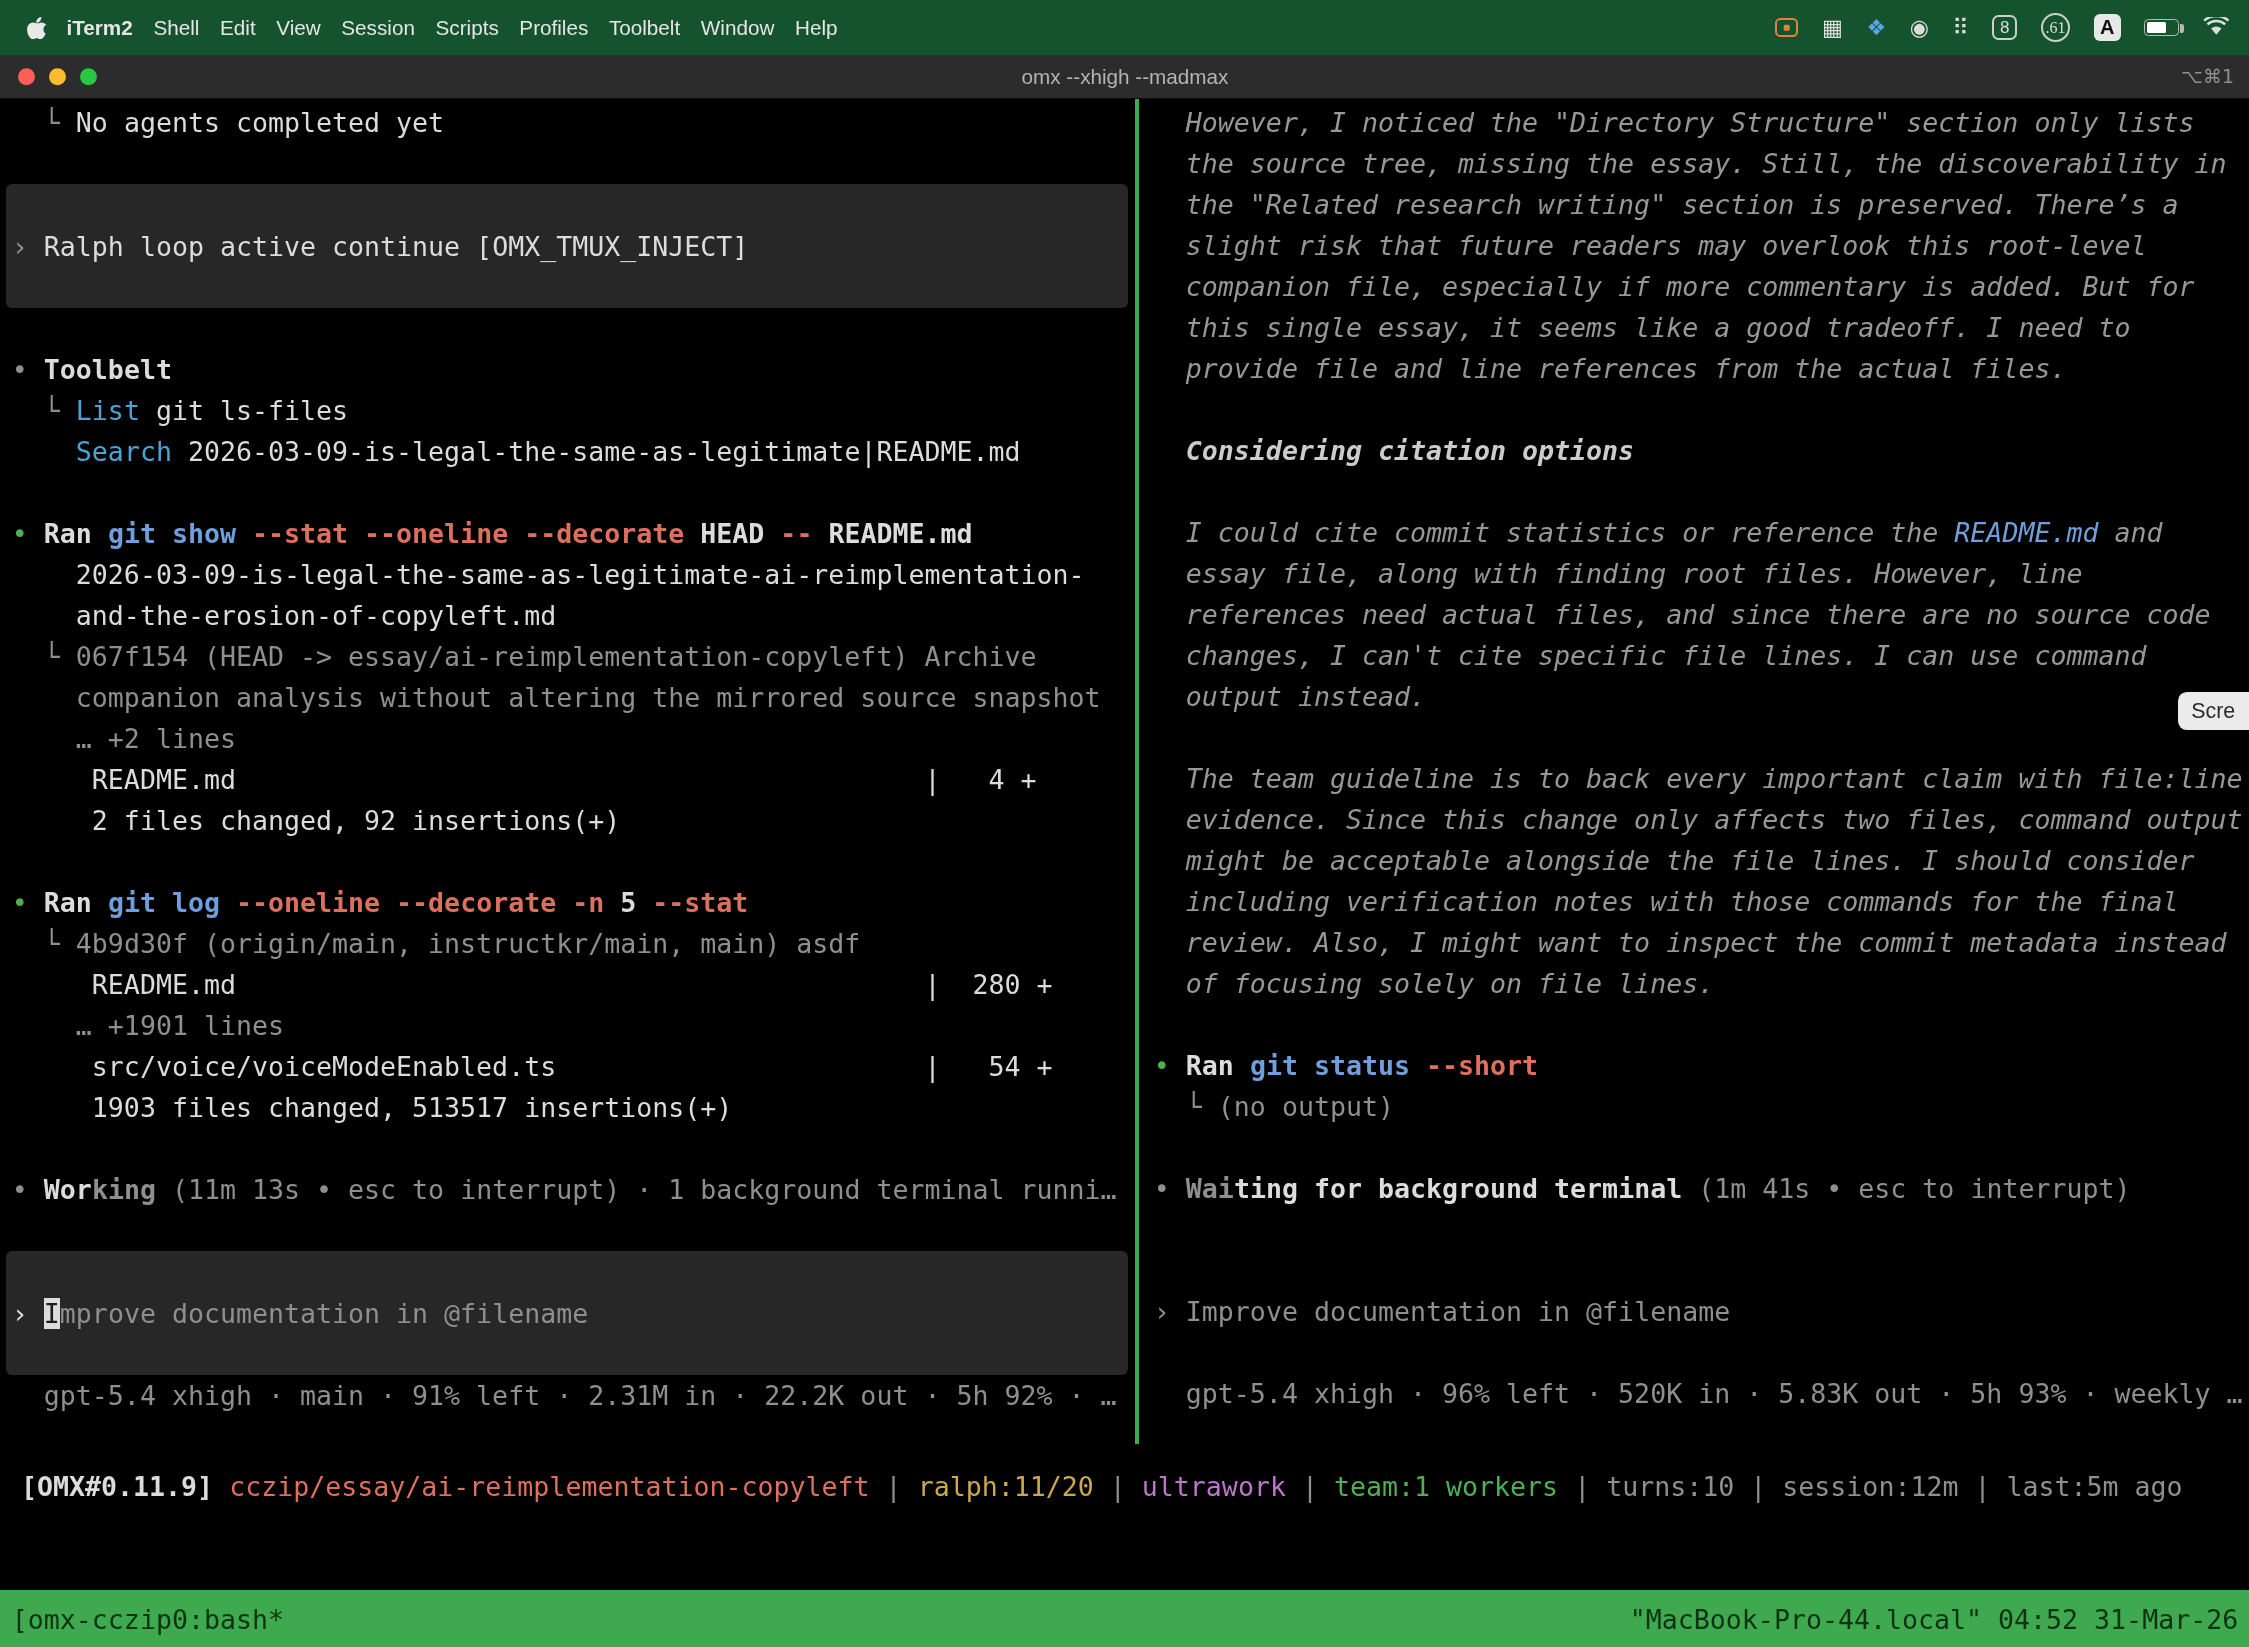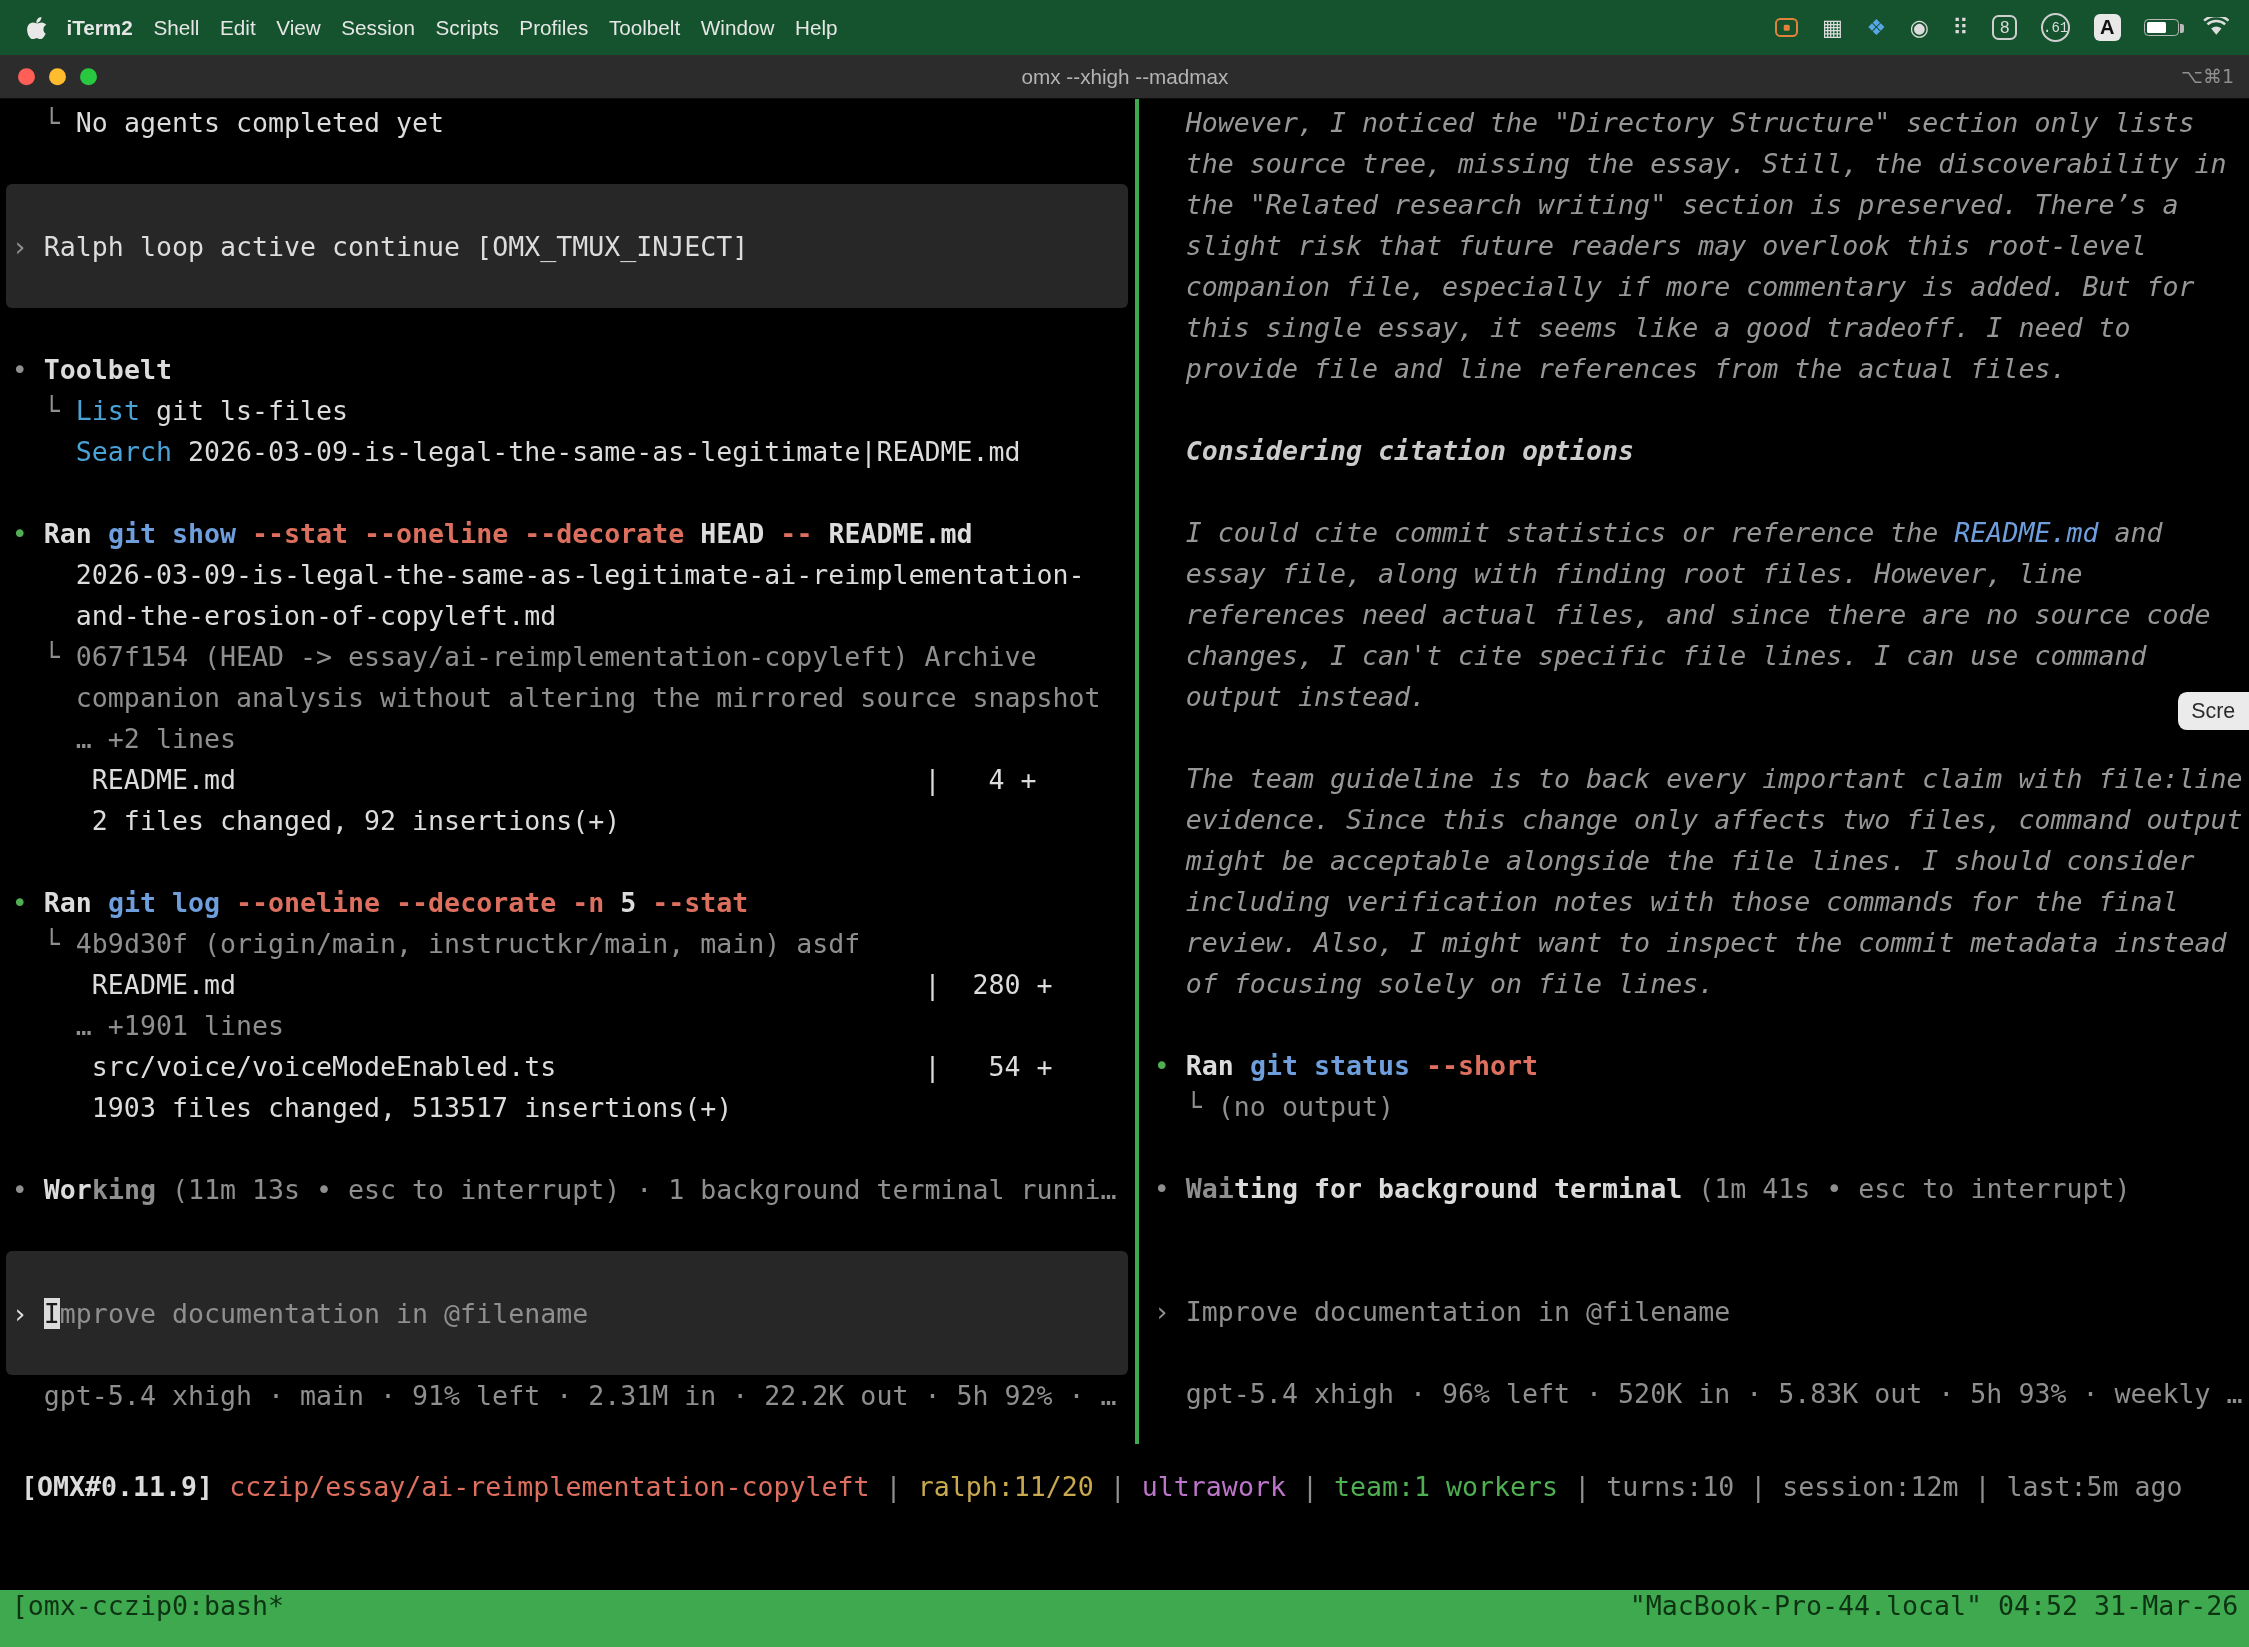--- a/index.html
+++ b/index.html
@@ -13,21 +13,21 @@
   .menu-items{display:flex;margin-left:8.9px;align-items:center}
   .menu-item{padding:0 10.3px;white-space:nowrap}
   .menu-item.bold{font-weight:bold}
   .menu-status{margin-left:auto;display:flex;align-items:center;gap:23.6px;margin-right:20.7px}
   .ic{display:inline-flex;align-items:center;justify-content:center;color:#dcdcdc}
   .glyph{font-family:"DejaVu Sans",sans-serif;font-size:22px}
   .rec{width:23.6px;height:19px;border:2.2px solid #e0823c;border-radius:5.2px;position:relative}
   .rec::after{content:"";position:absolute;left:50%;top:50%;transform:translate(-50%,-50%);width:6.6px;height:6.6px;background:#e0823c;border-radius:1.5px}
   .badge{width:26.6px;height:26.6px;background:#e8e8e8;color:#111;border-radius:5.9px;font-weight:bold;font-size:20px;font-family:"Liberation Sans",sans-serif}
   .keycap{width:25px;height:25px;border:2.2px solid #cfcfcf;border-radius:6.6px;font-size:17px;font-family:"Liberation Sans",sans-serif}
-  .gauge{width:29.5px;height:29.5px;border:2.2px solid #cfcfcf;border-radius:50%;font-size:14px;font-family:Liberation Mono, monospace}
+  .gauge{width:29.5px;height:29.5px;border:2.2px solid #cfcfcf;border-radius:50%;font-size:16px;font-family:Liberation Serif, serif}
   .batt{width:35px;height:17.7px;border:1.5px solid #b9b9b9;border-radius:4.4px;position:relative}
   .bfill{position:absolute;left:2.2px;top:2.2px;bottom:2.2px;width:19px;background:#fff;border-radius:1.5px}
   .bnub{position:absolute;right:-5.9px;top:4.4px;width:3.7px;height:8.9px;background:#b9b9b9;border-radius:0 2.2px 2.2px 0}
 
   
   .titlebar{position:absolute;top:55px;left:0;right:0;height:44px;background:#2c2c2c;border-bottom:1.5px solid #0c0c0c;z-index:20}
   .lights{position:absolute;left:17.7px;top:50%;transform:translateY(-50%);display:flex;gap:13.3px}
   .light{width:17.7px;height:17.7px;border-radius:50%}
   .l-red{background:#ff5f57}.l-yellow{background:#febc2e}.l-green{background:#28c840}
   .wtitle{text-align:center;line-height:43px;color:#b4b4b4;font-family:"Liberation Sans",sans-serif;font-size:20.7px}
@@ -35,21 +35,21 @@
 
   
   .terminal{position:absolute;top:99px;left:0;right:0;bottom:0;background:#000000;font-size:26.6px}
   .pane{position:absolute;top:0;padding:3px 0 0 11.8px;overflow:hidden}
   .pane-left{left:0;width:1134px;height:1336px}
   .pane-right{left:1142px;right:0;height:1336px}
   .divider{position:absolute;left:1135px;top:0;width:3.7px;height:1345px;background:#3ea94e}
   .term-line{height:41px;line-height:41px;white-space:pre;overflow:hidden}
   .hl-box{background:#272727;border-radius:5.9px;margin-left:-5.9px;width:1122px;padding-left:5.9px;display:flex;align-items:center}
   .omx-line{position:absolute;left:0;top:1367px;height:41px;line-height:41px;white-space:pre;padding-left:21px;overflow:hidden;right:0}
-  .tmux-bar{position:absolute;left:0;right:0;bottom:0;height:58px;background:#3ea94e;color:#0d3312;display:flex;justify-content:space-between;padding:0 11.8px;font-size:26.6px;white-space:pre}
+  .tmux-bar{position:absolute;left:0;right:0;bottom:0;height:58px;background:#3ea94e;color:#0d3312;display:flex;align-items:center;justify-content:space-between;padding:0 11.8px;font-size:26.6px;white-space:pre}
 
   
   .seg{white-space:pre}
   .fg{color:#dcdcdc}
   .b{font-weight:bold}
   .dim{color:#8f8f8f}
   .green{color:#4faf52}
   .blue{color:#6e9fdc}
   .cyan{color:#4aa3d8}
   .red{color:#dd6f5f}

